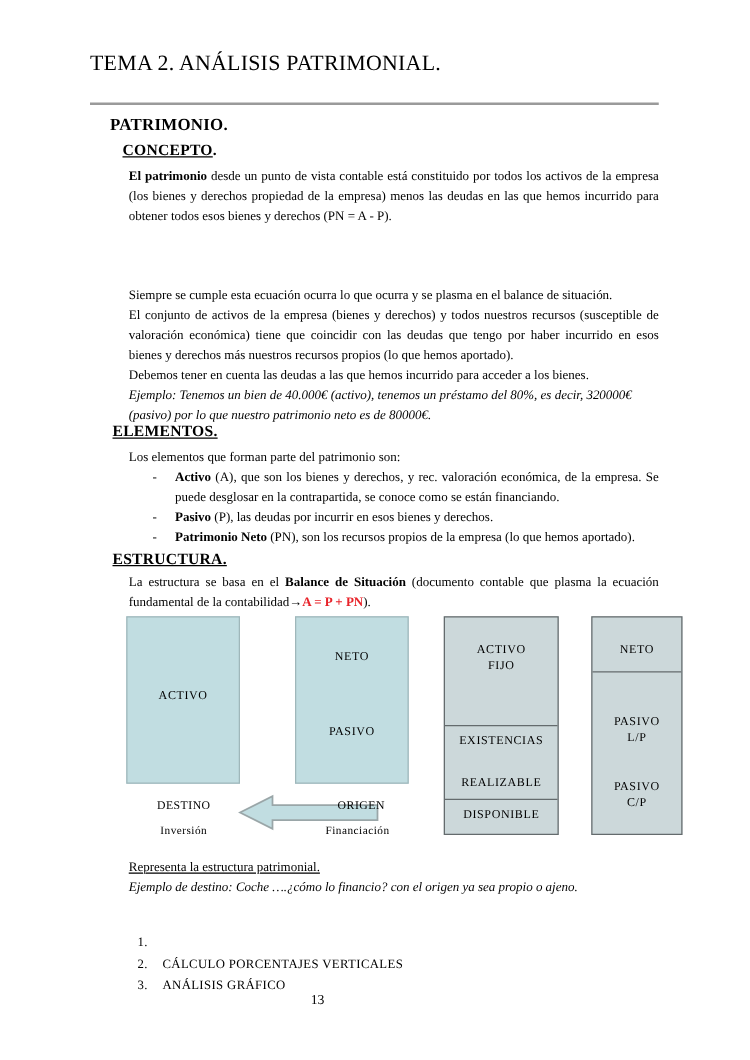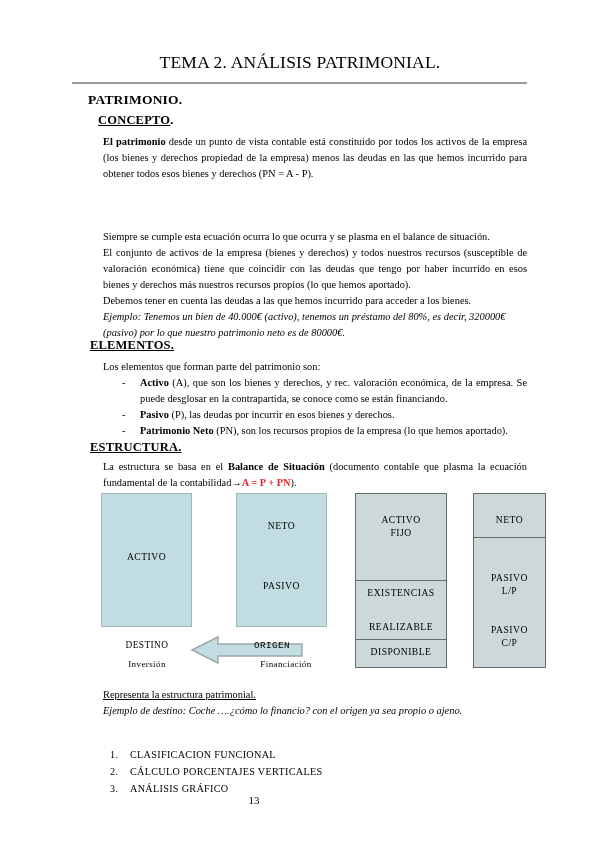--- a/index.html
+++ b/index.html
@@ -19,23 +19,23 @@
     position: absolute;
     inset: 0;
     width: 600px;
     height: 848px;
   }
 
   
   .doc-title {
     position: absolute;
     left: 72px;
-    top: 52px;
+    top: 40px;
     width: 456px;
-    text-align: center;
+    text-align: left;
     font-size: 17.5px;
     font-weight: normal;
     letter-spacing: 0.2px;
   }
   .header-rule {
     position: absolute;
     left: 72px;
     top: 82px;
     width: 455px;
     height: 2px;
@@ -246,32 +246,31 @@
         <span>C/P</span>
       </div>
     </div>
 
     <svg style="position:absolute; left:190px; top:634px;" width="115" height="32" viewBox="0 0 115 32">
       <polygon points="2,16 28,3 28,10 112,10 112,22 28,22 28,29" fill="#c1dde1" stroke="#9aa6a8" stroke-width="1.4"></polygon>
     </svg>
 
     <div class="cap" style="left:101px; top:640px; width:92px;">DESTINO</div>
     <div class="cap small" style="left:101px; top:659px; width:92px;">Inversión</div>
-    <div class="cap" style="left:226px; top:640px; width:92px;font-family:Liberation Mono, monospace;">ORIGEN</div>
+    <div class="cap" style="left:243px; top:640px; width:92px;">ORIGEN</div>
     <div class="cap small" style="left:240px; top:659px; width:92px;">Financiación</div>
   </div>
 
   <div class="lead" style="top:687px;text-decoration:underline;">Representa la estructura patrimonial.</div>
   <div class="lead i" style="top:703px;">Ejemplo de destino: Coche ….¿cómo lo financio? con el origen ya sea propio o ajeno.</div>
 
 
   <div class="numlist" style="top:746px;">
     <div class="nrow">
       <span class="num">1.</span>
-      <span>CLASIFICACION FUNCIONAL</span>
     </div>
     <div class="nrow">
       <span class="num">2.</span>
       <span>CÁLCULO PORCENTAJES VERTICALES</span>
     </div>
     <div class="nrow">
       <span class="num">3.</span>
       <span>ANÁLISIS GRÁFICO</span>
     </div>
   </div>

